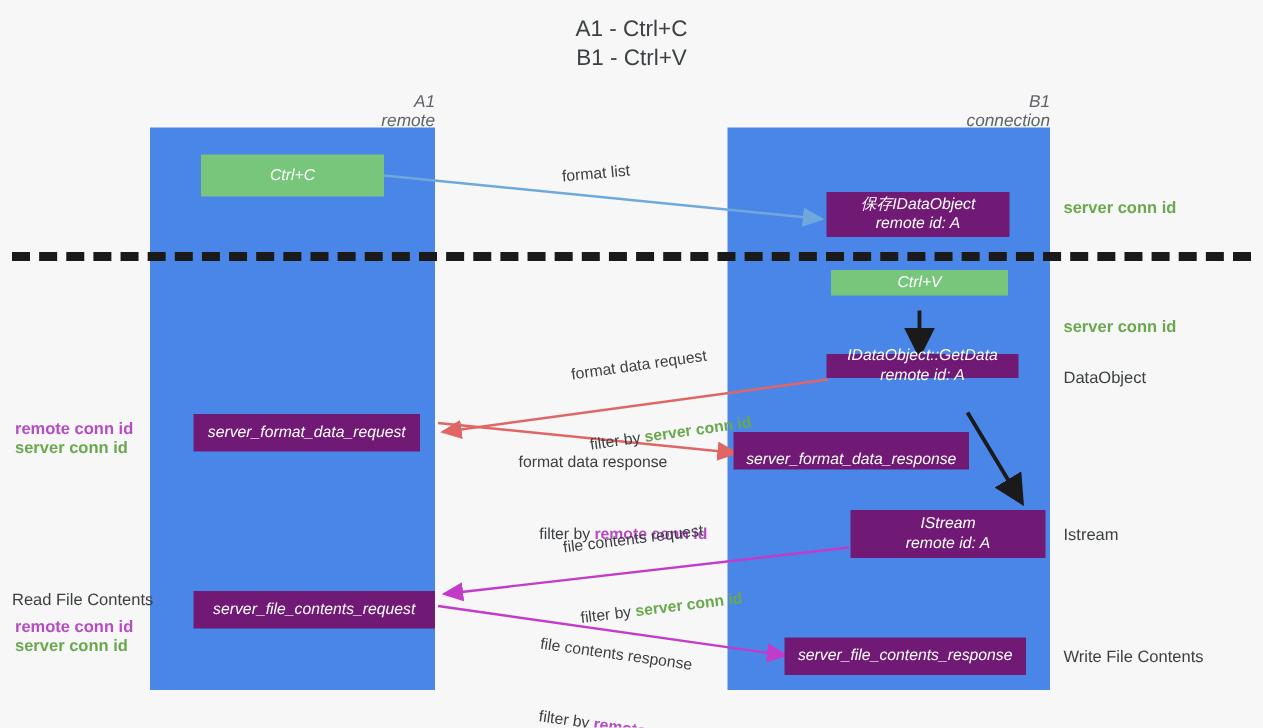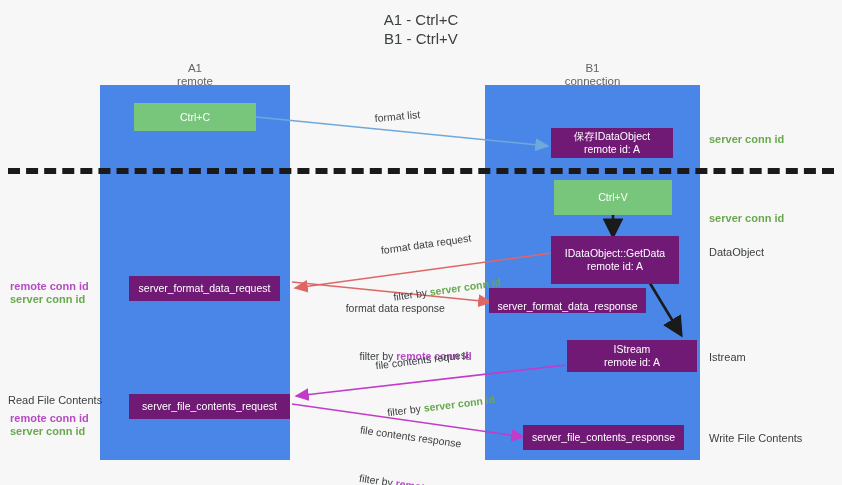--- a/index.html
+++ b/index.html
@@ -30,25 +30,26 @@
     text-align: center;
     font-size: 15px;
     line-height: 19px;
     color: #3c4043;
     white-space: pre;
   }
 
   
   .col-head {
     position: absolute;
-    text-align: center;
+    text-align: right;
     font-size: 11.5px;
     line-height: 13px;
     color: #5f6368;
     white-space: pre;
+    font-style: italic;
   }
   .lane {
     position: absolute;
     background: #4a86e8;
   }
 
   
   .divider {
     position: absolute;
     left: 8px;
@@ -65,20 +66,21 @@
     display: flex;
     flex-direction: column;
     align-items: center;
     justify-content: center;
     color: #ffffff;
     font-size: 10.5px;
     line-height: 13px;
     text-align: center;
     white-space: pre;
     z-index: 6;
+    font-style: italic;
   }
   .box.green { background: #77c67b; }
   .box.orange { background: #701a75; }
 
   
   .side-label {
     position: absolute;
     font-size: 11px;
     line-height: 14px;
     white-space: pre;
@@ -159,25 +161,25 @@
 
   <div class="box green" style="left:134px; top:103px; width:122px; height:28px;">
     <span>Ctrl+C</span>
   </div>
 
   <div class="box orange" style="left:551px; top:128px; width:122px; height:30px;">
     <span>保存IDataObject</span>
     <span>remote id: A</span>
   </div>
 
-  <div class="box green" style="left:554px; top:180px; width:118px; height:35px;">
+  <div class="box green" style="left:554px; top:180px; width:118px; height:17px;">
     <span>Ctrl+V</span>
   </div>
 
-  <div class="box orange" style="left:551px; top:236px; width:128px; height:48px;">
+  <div class="box orange" style="left:551px; top:236px; width:128px; height:16px;">
     <span>IDataObject::GetData</span>
     <span>remote id: A</span>
   </div>
 
   <div class="box orange" style="left:129px; top:276px; width:151px; height:25px;">
     <span>server_format_data_request</span>
   </div>
 
   <div class="box orange" style="left:489px; top:288px; width:157px; height:25px;justify-content:flex-end;">
     <span>server_format_data_response</span>

